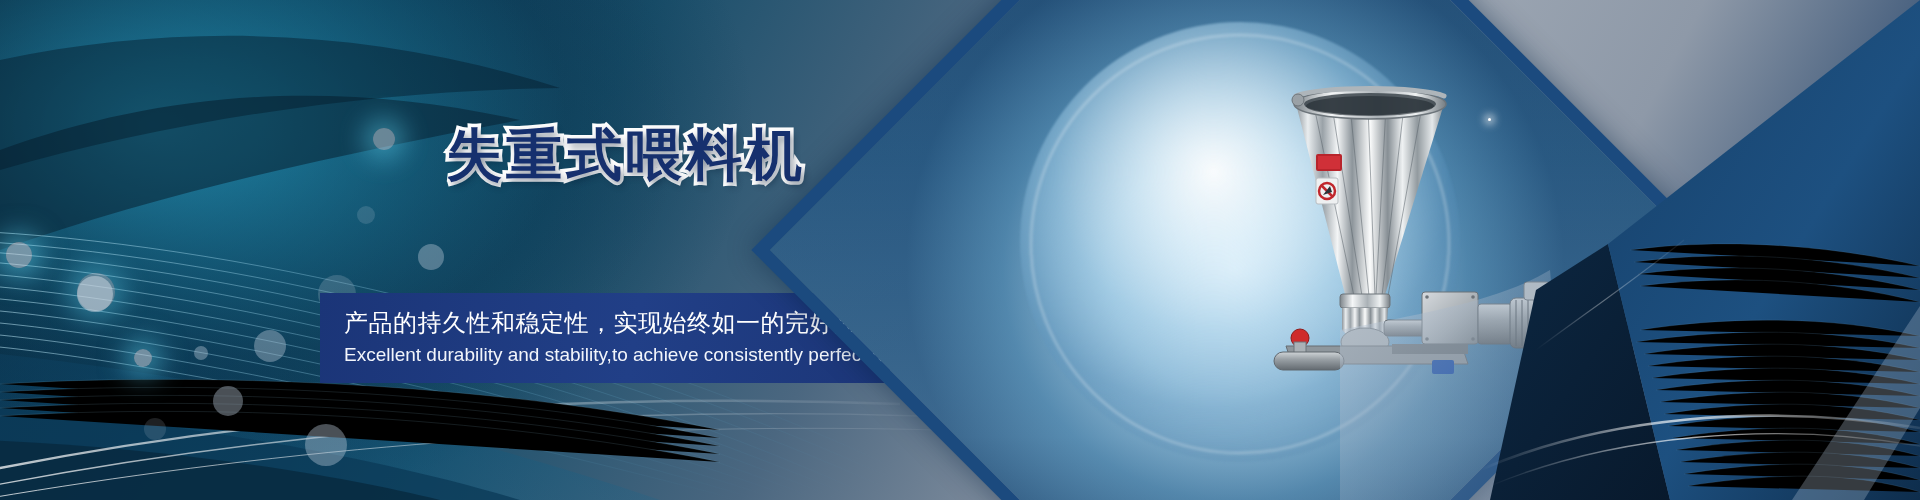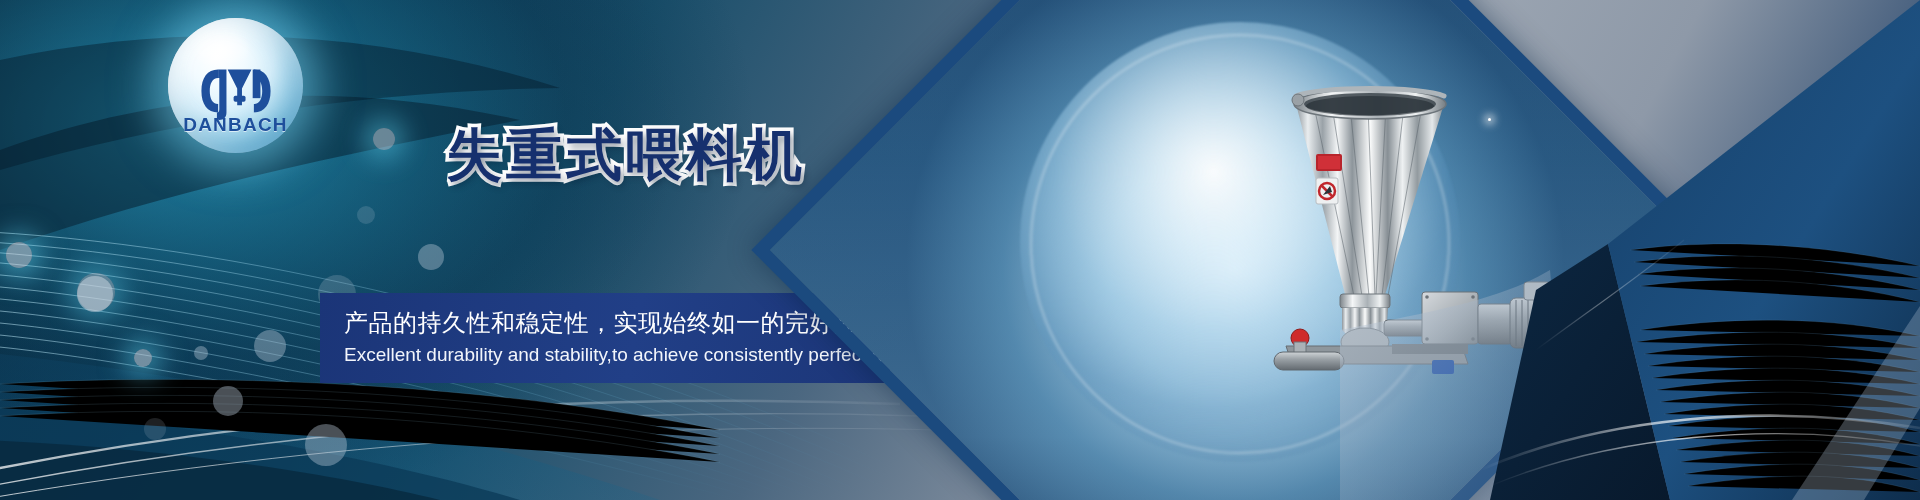--- a/index.html
+++ b/index.html
@@ -159,34 +159,20 @@
   <div class="bokeh glow" style="left:134px;top:349px; width:18px; height:18px;"></div>
   <div class="bokeh soft" style="left:194px;top:346px; width:14px; height:14px;"></div>
   <div class="bokeh soft" style="left:213px;top:386px; width:30px; height:30px;"></div>
   <div class="bokeh soft" style="left:305px;top:424px; width:42px; height:42px;"></div>
   <div class="bokeh soft" style="left:318px;top:275px; width:38px; height:38px; opacity:.55;"></div>
   <div class="bokeh glow" style="left:373px;top:128px; width:22px; height:22px; opacity:.9;"></div>
   <div class="bokeh soft" style="left:418px;top:244px; width:26px; height:26px;"></div>
   <div class="bokeh soft" style="left:357px;top:206px; width:18px; height:18px; opacity:.45;"></div>
   <div class="bokeh soft" style="left:144px;top:418px; width:22px; height:22px; opacity:.40;"></div>
 
-  <div id="logo-sphere">
-    <svg id="logo-mark" viewBox="0 0 120 104" fill="none">
-
-      <path d="M30 16 C12 16 2 30 2 52 C2 74 12 88 30 88 L30 74 C20 74 16 64 16 52 C16 40 20 30 30 30 Z" fill="#1e4f9c"></path>
-      <path d="M30 16 L44 16 L44 88 C44 98 37 102 28 100 L28 88 C31 88 32 86 32 82 L32 30 L30 30 Z" fill="#1e4f9c"></path>
-
-      <path d="M46 16 L86 16 L70 48 L70 76 L62 76 L62 48 Z" fill="#1e4f9c"></path>
-      <rect x="56" y="60" width="20" height="10" rx="3" fill="#1e4f9c"></rect>
-
-      <path d="M90 16 C108 16 118 30 118 52 C118 74 108 88 90 88 L90 74 C100 74 104 64 104 52 C104 40 100 30 90 30 Z" fill="#1e4f9c"></path>
-      <rect x="88" y="16" width="13" height="48" fill="#1e4f9c"></rect>
-    </svg>
-    <div id="logo-word">DANBACH</div>
-  </div>
 
   <div id="headline">失重式喂料机</div>
 
   <div id="tagline-box">
     <div id="tagline-cn">产品的持久性和稳定性，实现始终如一的完好品质!</div>
     <div id="tagline-en">Excellent durability and stability,to achieve consistently perfect quality!</div>
   </div>
 
   <div id="diamond-wrap">
     <div id="diamond"></div>

